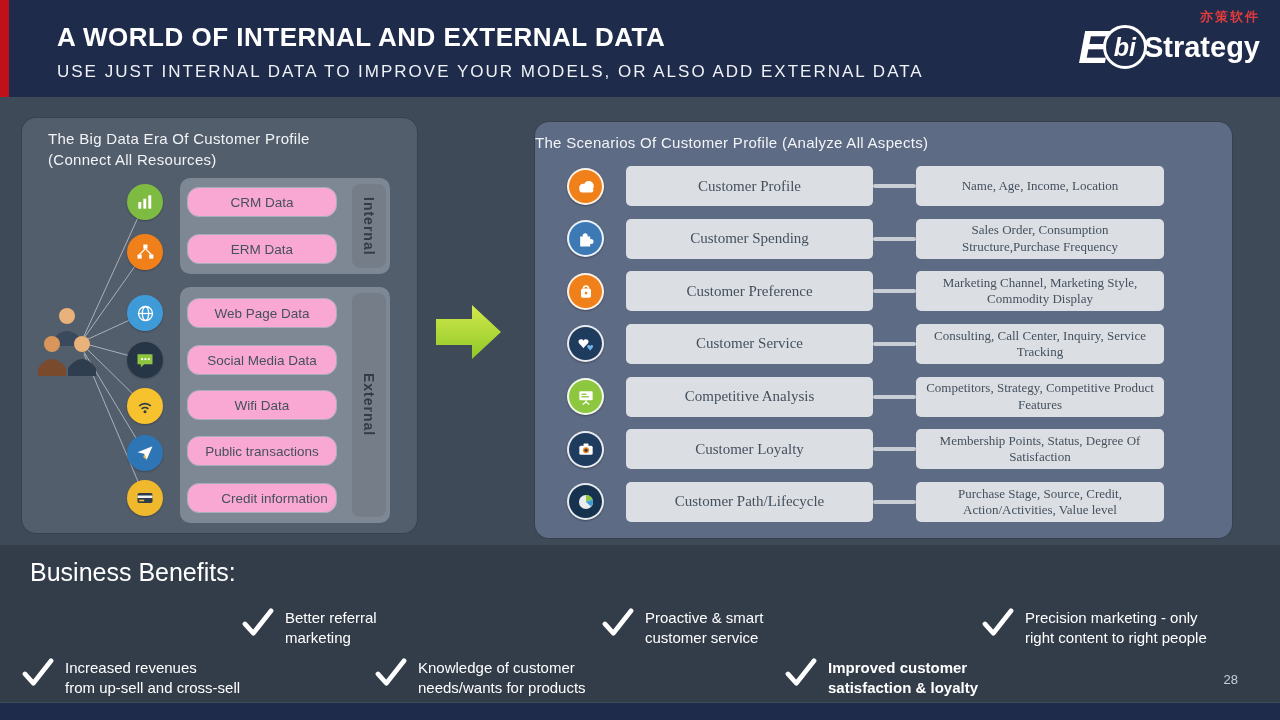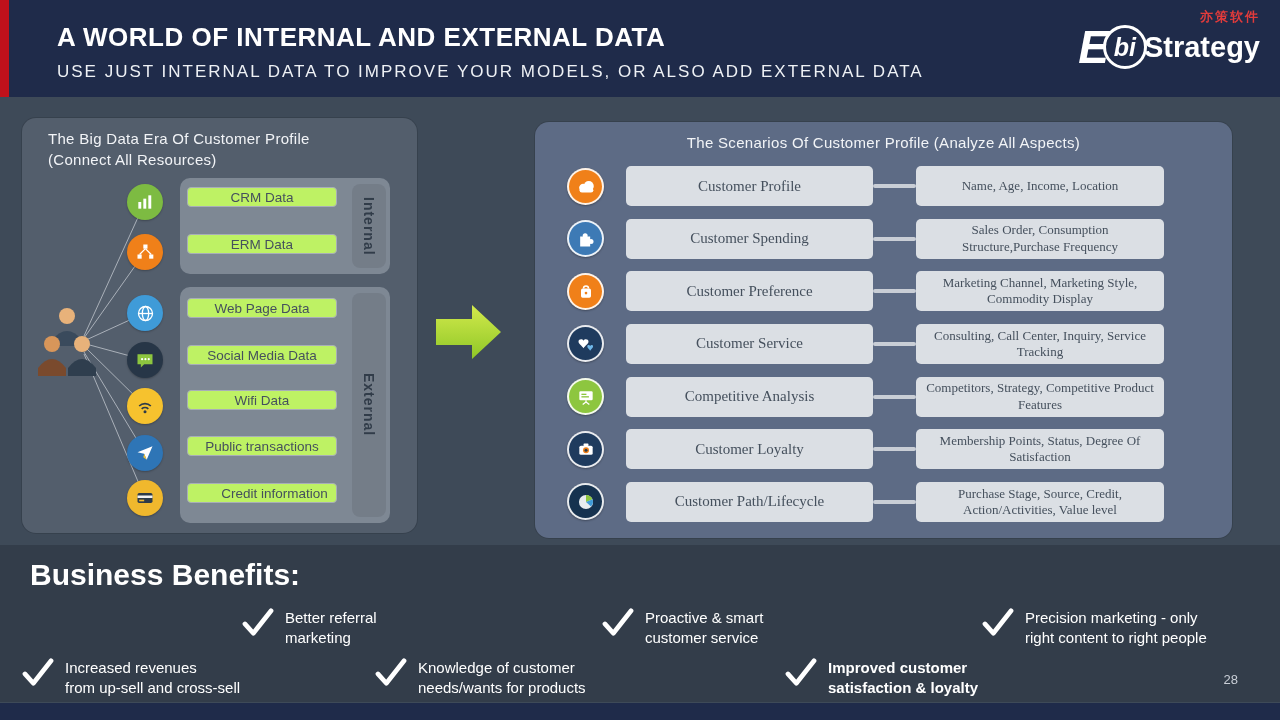--- a/index.html
+++ b/index.html
@@ -21,38 +21,38 @@
 
   
   .left-panel{position:absolute;left:22px;top:118px;width:395px;height:415px;background:#535e6c;border-radius:14px;box-shadow:0 0 0 1px rgba(0,0,0,.12);}
   .lp-title{position:absolute;top:10px;left:0;width:100%;text-align:left;color:#f2f4f7;font-size:15px;line-height:1.4;letter-spacing:.3px;margin-left:26px;}
   .connect-lines{position:absolute;left:0;top:0;}
   .people{position:absolute;left:14px;top:186px;}
   .src-icon{position:absolute;width:36px;height:36px;border-radius:50%;display:flex;align-items:center;justify-content:center;box-shadow:0 1px 2px rgba(0,0,0,.25);}
   .group{position:absolute;left:158px;width:210px;background:#7e8894;border-radius:10px;}
   .group-strip{position:absolute;right:4px;top:6px;bottom:6px;width:34px;background:rgba(0,0,0,.08);border-radius:8px;}
   .group-label{position:absolute;right:4px;top:0;bottom:0;width:34px;display:flex;align-items:center;justify-content:center;writing-mode:vertical-rl;color:#313c49;font-size:14px;font-weight:bold;letter-spacing:1px;}
-  .data-box{position:absolute;left:7px;width:150px;height:20px;background:#bef264;border:1px solid #a8aeb8;border-radius:4px;color:#45505d;font-size:13.5px;display:flex;align-items:center;justify-content:center;text-align:center;}
+  .data-box{position:absolute;left:7px;width:150px;height:30px;background:#f9a8d4;border:1px solid #a8aeb8;border-radius:12px;color:#45505d;font-size:13.5px;display:flex;align-items:center;justify-content:center;text-align:center;}
 
   
   .flow-arrow{position:absolute;left:436px;top:302px;}
 
   
   .right-panel{position:absolute;left:535px;top:122px;width:697px;height:416px;background:#5d6b85;border-radius:14px;box-shadow:0 0 0 1px rgba(0,0,0,.12);}
-  .rp-title{position:absolute;top:12px;left:0;width:100%;text-align:center;color:#f2f4f7;font-size:15px;letter-spacing:.3px;}
+  .rp-title{position:absolute;top:12px;left:0;width:100%;text-align:left;color:#f2f4f7;font-size:15px;letter-spacing:.3px;}
   .scenario-rows{position:absolute;left:0;top:44px;width:100%;height:356px;display:flex;flex-direction:column;justify-content:space-between;padding-left:32px;font-family:Liberation Serif, serif;}
   .s-row{display:flex;align-items:center;height:40px;}
   .s-icon{width:37px;height:37px;border-radius:50%;border:2px solid rgba(255,255,255,.9);display:flex;align-items:center;justify-content:center;flex:none;box-shadow:0 1px 2px rgba(0,0,0,.3);}
   .s-label{margin-left:22px;width:247px;height:40px;background:#dbdfe4;border-radius:5px;color:#45505d;font-size:15px;display:flex;align-items:center;justify-content:center;flex:none;}
   .s-conn{width:43px;height:4px;background:#c9ced6;border-radius:2px;flex:none;}
   .s-detail{width:248px;height:40px;background:#dbdfe4;border-radius:5px;color:#45505d;font-size:13px;line-height:1.25;display:flex;align-items:center;justify-content:center;text-align:center;flex:none;padding:2px 6px;}
 
   
   .benefits-bg{position:absolute;left:0;top:545px;width:1280px;height:157px;background:#333d4a;}
-  .benefits-title{position:absolute;left:30px;top:558px;color:#ffffff;font-size:30px;font-weight:bold;}
+  .benefits-title{position:absolute;left:30px;top:558px;color:#ffffff;font-size:25px;font-weight:normal;}
   .benefit{position:absolute;display:flex;gap:11px;color:#ffffff;align-items:flex-start;}
   .benefit-text{font-size:15px;line-height:1.32;}
   .bottom-bar{position:absolute;left:0;bottom:0;width:1280px;height:17px;background:#1f2b4a;}
   .page-number{position:absolute;right:42px;top:672px;color:#c9ced6;font-size:13px;}
 </style>
 </head>
 <body>
 
 <div class="slide">
 

